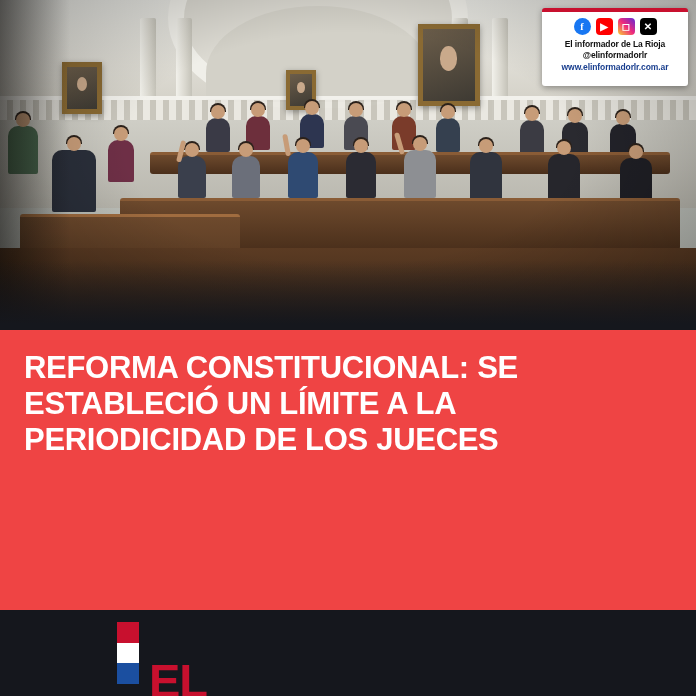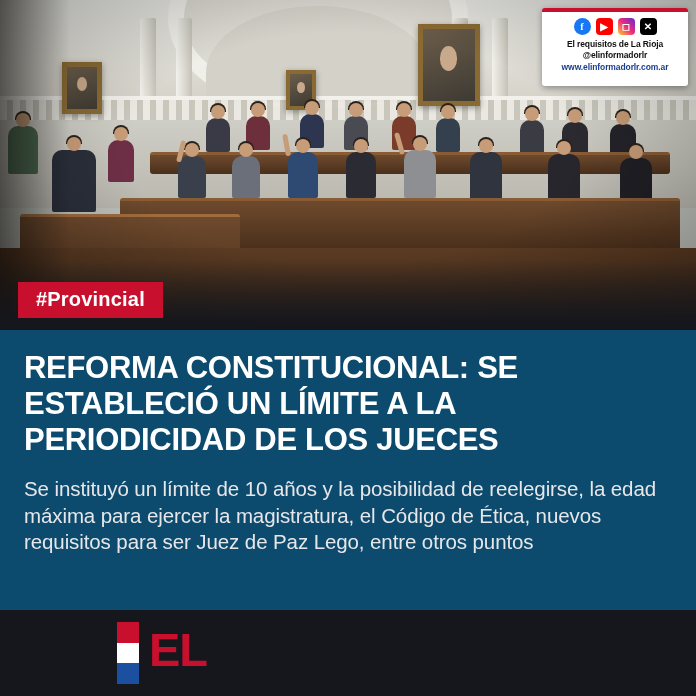--- a/index.html
+++ b/index.html
@@ -151,21 +151,21 @@
     background: #c8102e; color: #fff;
     font-size: 20px; font-weight: bold;
     padding: 6px 18px 7px;
     letter-spacing: .2px;
     z-index: 5;
   }
 
   
   .textwrap {
     position: absolute; top: 330px; left: 0; width: 696px; height: 366px;
-    background: #0c4a6e;
+    background: #ef4444;
     padding: 14px 36px 0 24px;
   }
   .headline {
     color: #ffffff;
     font-size: 31px;
     font-weight: bold;
     line-height: 1.16;
     letter-spacing: -.3px;
     margin-top: 6px;
   }
@@ -179,21 +179,21 @@
   }
 
   
   .footer {
     position: absolute; bottom: 0; left: 0; width: 696px; height: 86px;
     background: #15171d;
     display: flex; align-items: center; justify-content: center;
   }
   .logo {
     position: relative;
-    display: flex; align-items: flex-start;
+    display: flex; align-items: center;
     height: 62px;
   }
   .logo .bars {
     width: 22px; height: 62px;
     display: flex; flex-direction: column;
     margin-right: 10px;
   }
   .logo .bars i { display: block; flex: 1; }
   .logo .bars i.b1 { background: #c8102e; }
   .logo .bars i.b2 { background: #ffffff; }
@@ -345,30 +345,28 @@
     <div class="ph-fadebottom"></div>
   </div>
 
   <div class="badge">
     <div class="icons">
       <span class="ic fb">f</span>
       <span class="ic yt">▶</span>
       <span class="ic ig">◻</span>
       <span class="ic tw">✕</span>
     </div>
-    <div class="line">El requisitos de La Rioja</div>
+    <div class="line">El informador de La Rioja</div>
     <div class="line">@elinformadorlr</div>
     <div class="line url">www.elinformadorlr.com.ar</div>
   </div>
 
-  <div class="tag">#Provincial</div>
 
   <div class="textwrap">
     <h1 class="headline">REFORMA CONSTITUCIONAL: SE ESTABLECIÓ UN LÍMITE A LA PERIODICIDAD DE LOS JUECES</h1>
-    <p class="subline">Se instituyó un límite de 10 años y la posibilidad de reelegirse, la edad máxima para ejercer la magistratura, el Código de Ética, nuevos requisitos para ser Juez de Paz Lego, entre otros puntos</p>
   </div>
 
   <div class="footer">
     <div class="logo">
       <div class="bars">
         <i class="b1"></i>
           <i class="b2"></i>
           <i class="b3"></i>
       </div>
       <div class="words logo-spacer">

